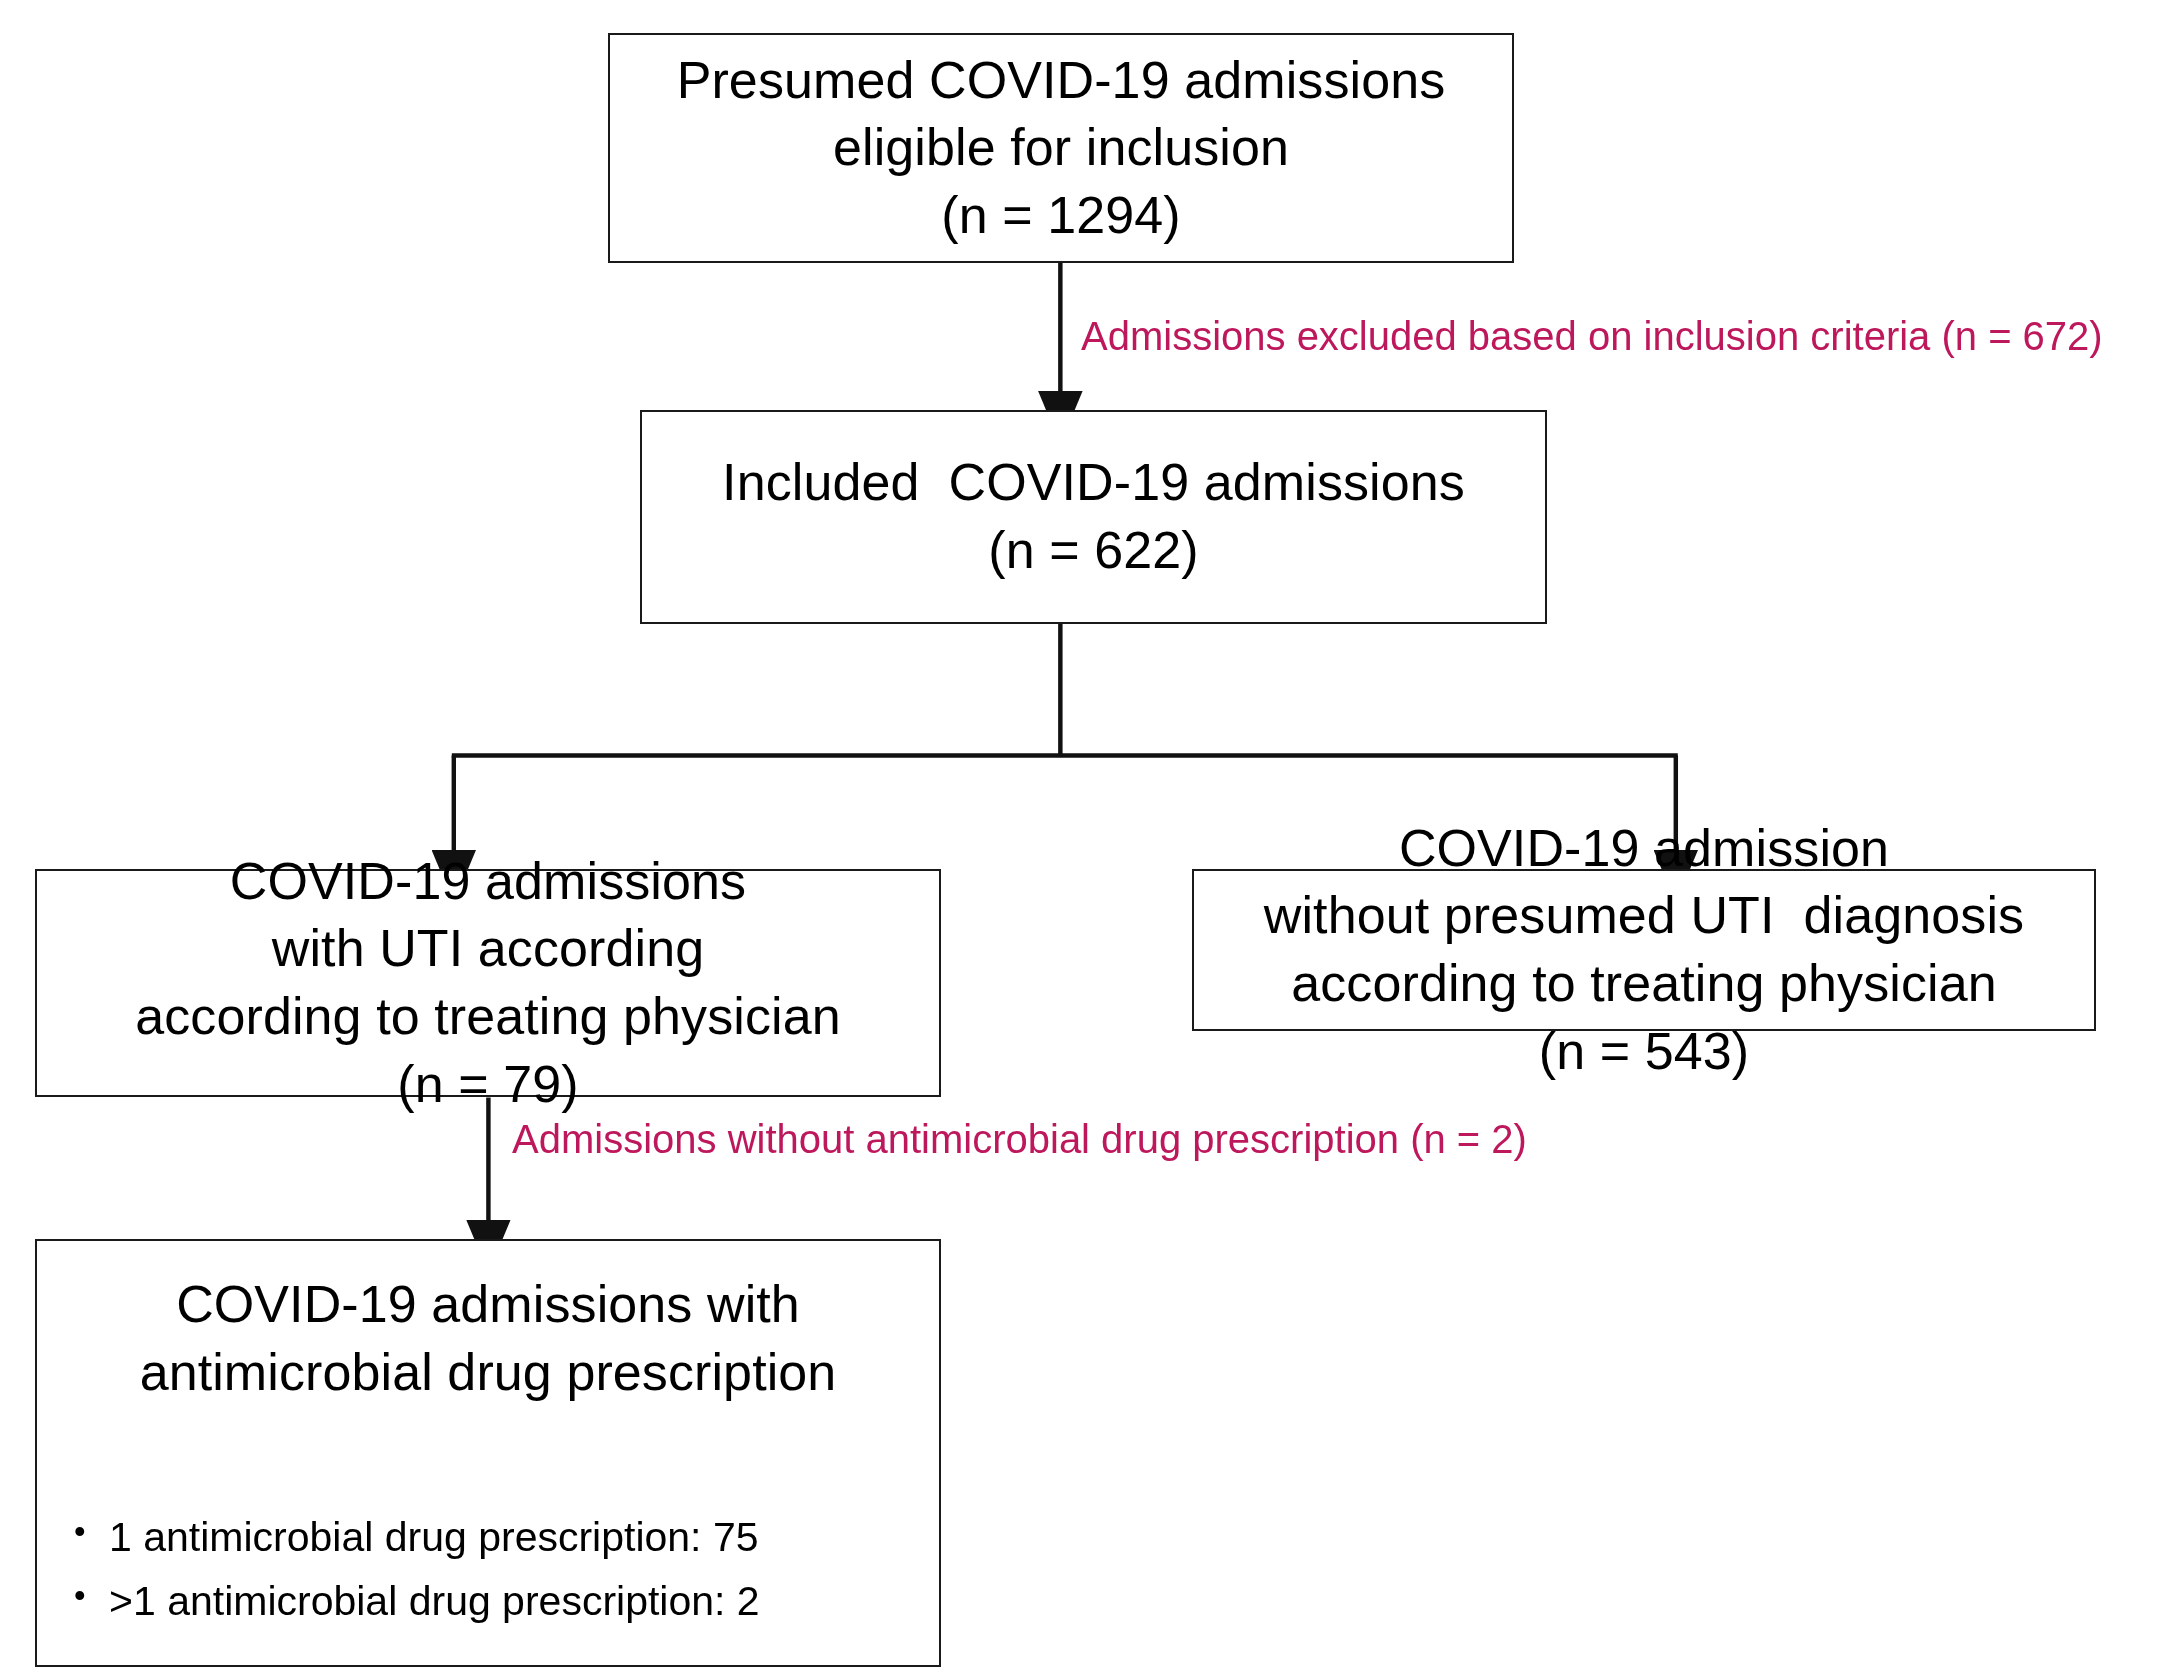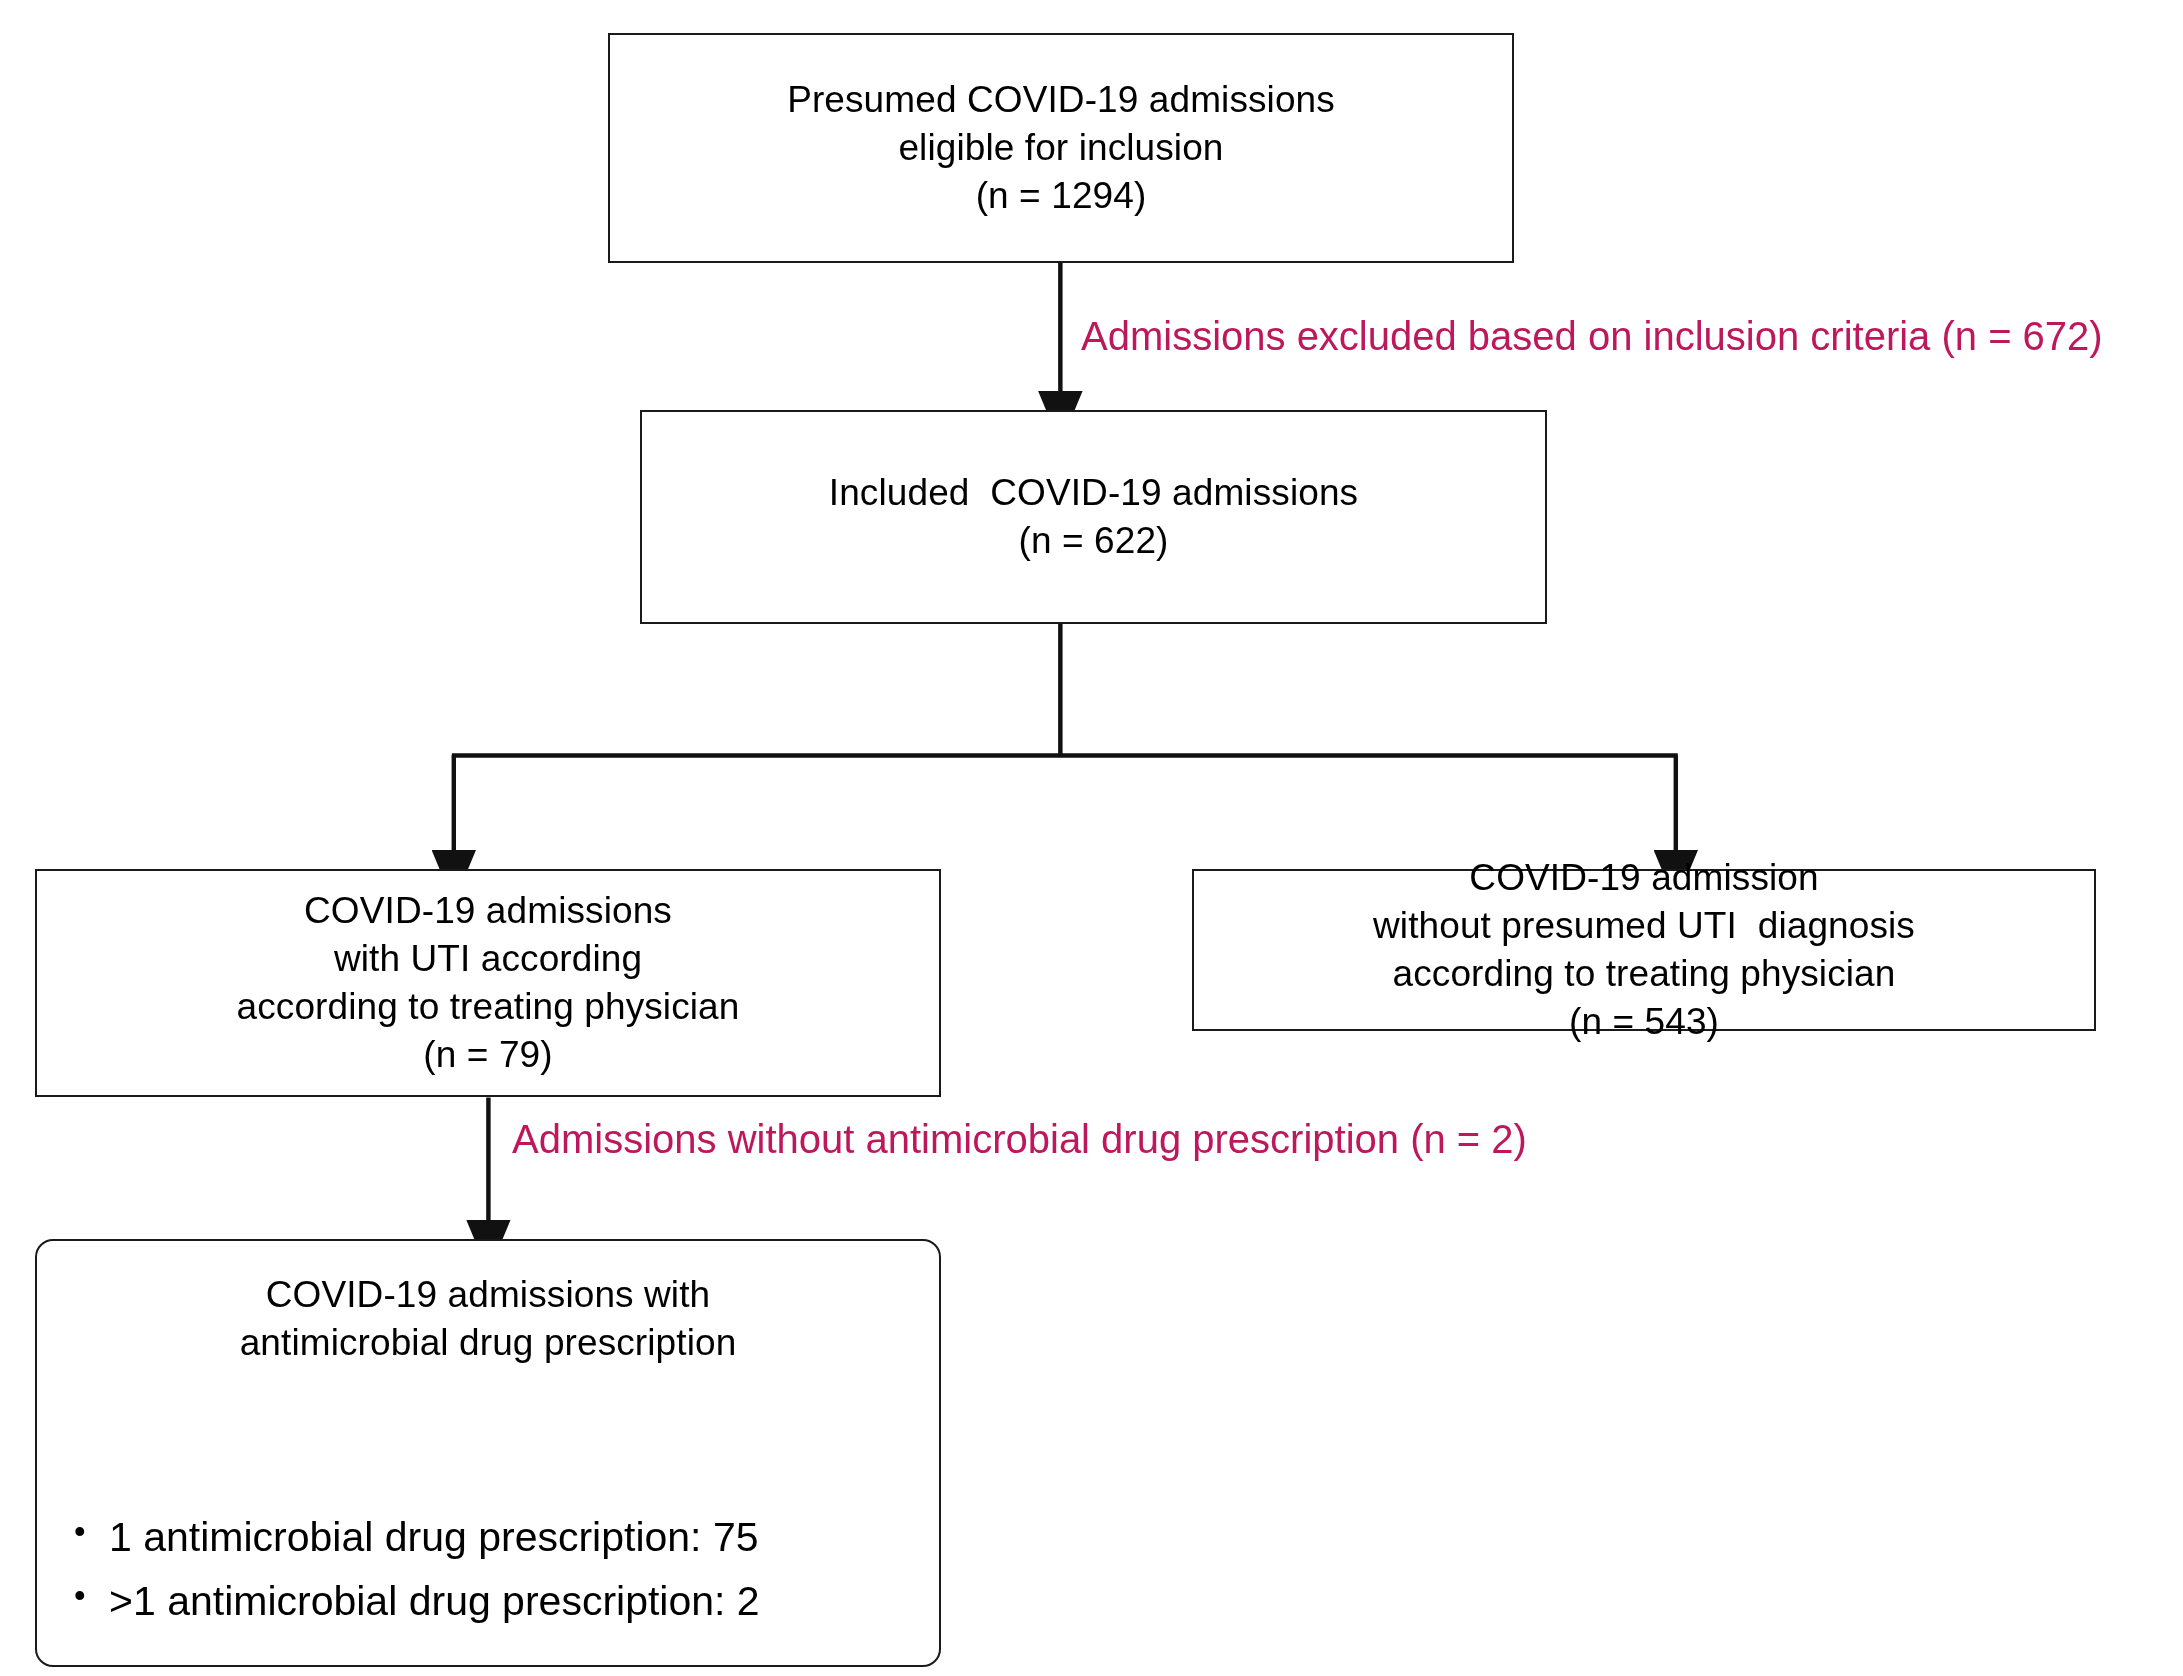--- a/index.html
+++ b/index.html
@@ -25,41 +25,40 @@
     background: #ffffff;
     display: flex;
     flex-direction: column;
     align-items: center;
     justify-content: center;
   }
   .node-line {
     display: block;
     width: 100%;
     text-align: center;
-    font-size: 37px;
+    font-size: 52px;
     line-height: 1.30;
     letter-spacing: 0.1px;
     white-space: pre;
   }
 
   
   #box-presumed   { left: 608px; top: 33px;   width: 906px; height: 230px; }
   
   #box-included   { left: 620px; top: 410px;  width: 907px; height: 214px; margin-left: 20px; }
   
   #box-with-uti   { left: 35px;   top: 869px; width: 906px; height: 228px; }
   
   #box-without-uti{ left: 1192px; top: 869px; width: 904px; height: 162px; }
   
   #box-antimicrobial {
     left: 35px; top: 1239px; width: 906px; height: 428px;
     justify-content: flex-start;
     align-items: stretch;
     padding-top: 30px;
-    border-radius: 18px;
   }
 
   
   .bullet-list {
     margin: 0;
     padding: 0;
     list-style: none;
     position: absolute;
     left: 37px;
     top: 268px;

